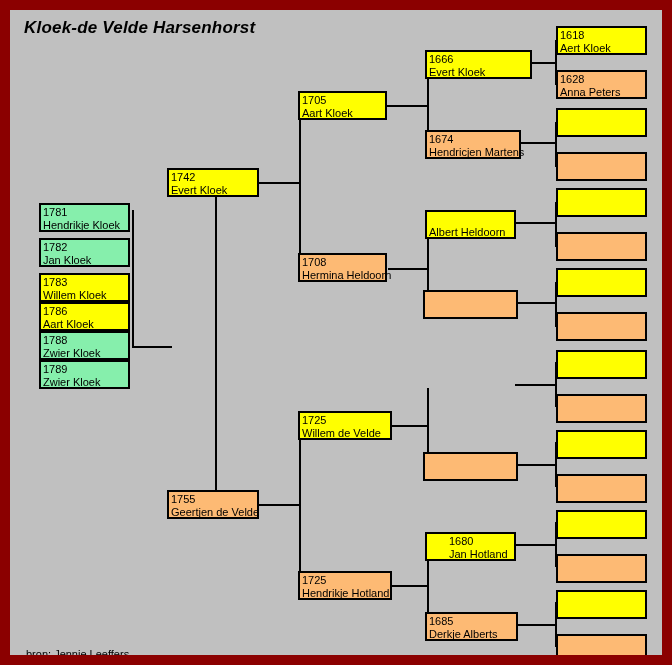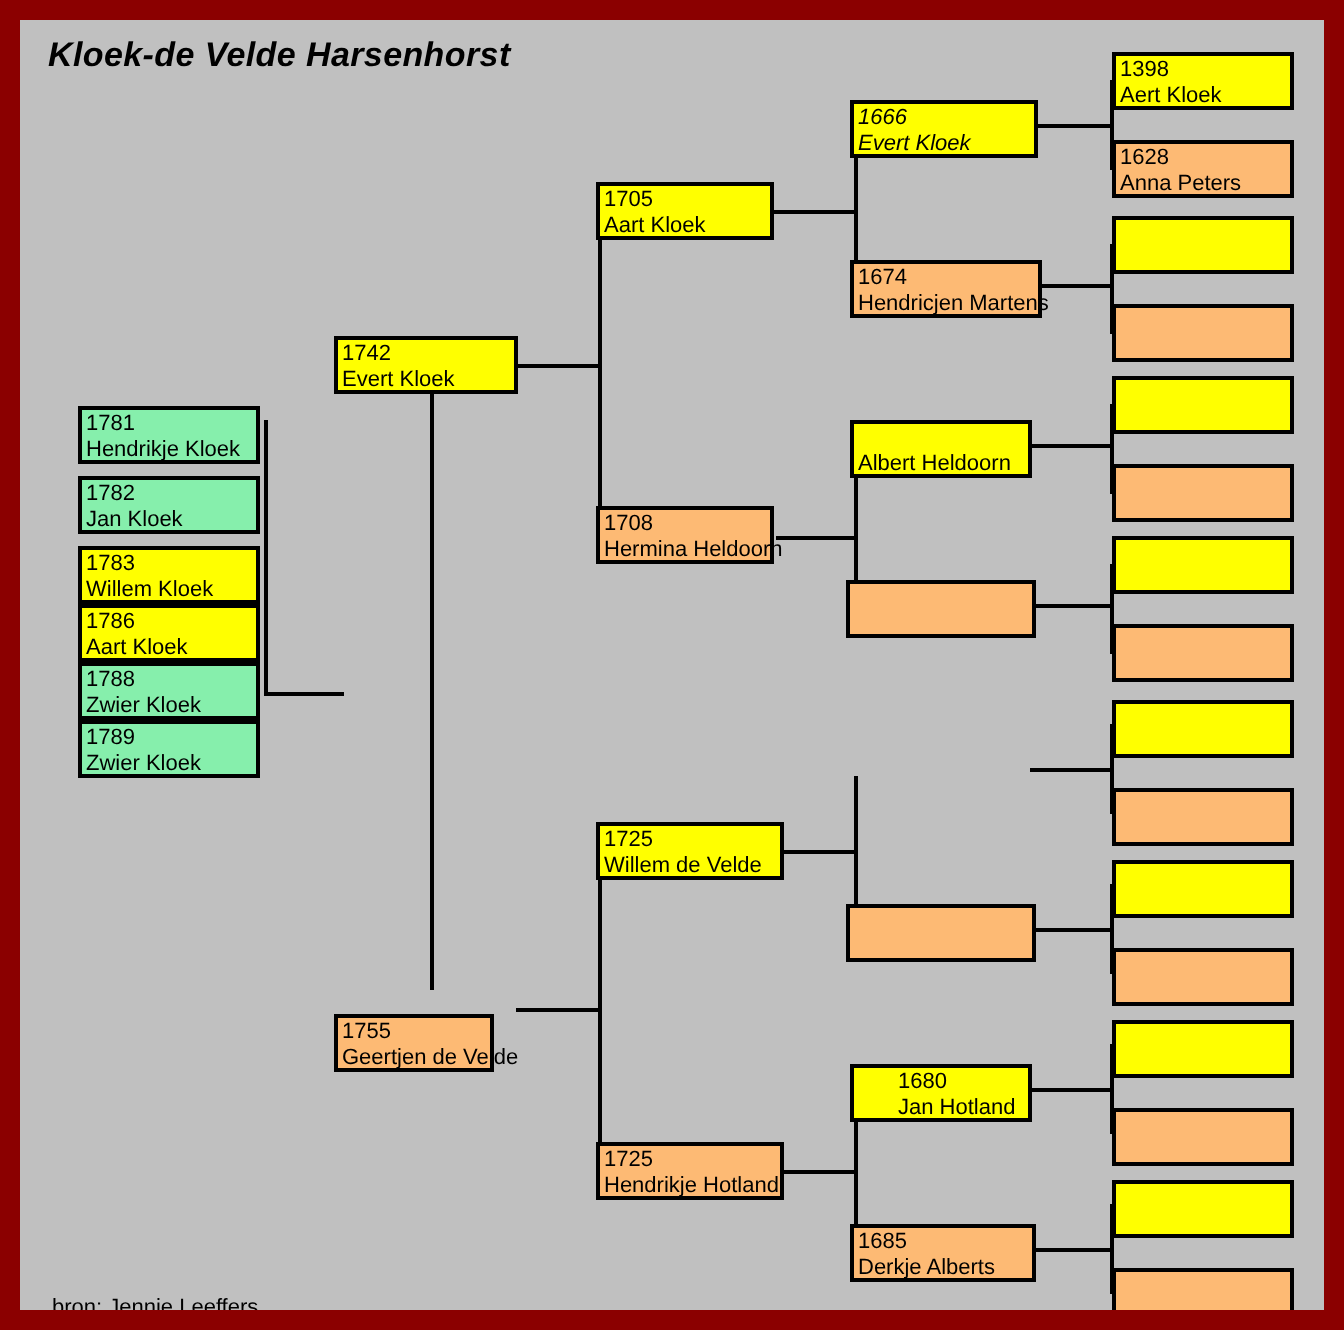--- a/index.html
+++ b/index.html
@@ -150,21 +150,21 @@
   </div>
   <div class="node fill-white" style="left:29px; top:350px; width:91px; height:29px;">
     <span class="yr">1789</span>
     <span class="nm">Zwier Kloek</span>
   </div>
 
   <div class="node fill-bright" style="left:157px; top:158px; width:92px; height:29px;">
     <span class="yr">1742</span>
     <span class="nm">Evert Kloek</span>
   </div>
-  <div class="node fill-light" style="left:157px; top:497px; width:80px; height:29px;">
+  <div class="node fill-light" style="left:157px; top:480px; width:92px; height:29px;">
     <span class="yr">1755</span>
     <span class="nm">Geertjen de Velde</span>
   </div>
 
   <div class="node fill-bright" style="left:288px; top:81px; width:89px; height:29px;">
     <span class="yr">1705</span>
     <span class="nm">Aart Kloek</span>
   </div>
   <div class="node fill-light" style="left:288px; top:243px; width:89px; height:29px;">
     <span class="yr">1708</span>
@@ -172,21 +172,21 @@
   </div>
   <div class="node fill-bright" style="left:288px; top:401px; width:94px; height:29px;">
     <span class="yr">1725</span>
     <span class="nm">Willem de Velde</span>
   </div>
   <div class="node fill-light" style="left:288px; top:561px; width:94px; height:29px;">
     <span class="yr">1725</span>
     <span class="nm">Hendrikje Hotland</span>
   </div>
 
-  <div class="node fill-bright" style="left:415px; top:40px; width:94px; height:29px;font-style:italic;">
+  <div class="node fill-bright" style="left:415px; top:40px; width:107px; height:29px;">
     <span class="yr">1666</span>
     <span class="nm">Evert Kloek</span>
   </div>
   <div class="node fill-light" style="left:415px; top:120px; width:96px; height:29px;">
     <span class="yr">1674</span>
     <span class="nm">Hendricjen Martens</span>
   </div>
   <div class="node fill-bright noyear" style="left:415px; top:200px; width:91px; height:29px;">
     <span class="nm">Albert Heldoorn</span>
   </div>
@@ -201,21 +201,21 @@
   <div class="node fill-bright" style="left:415px; top:522px; width:91px; height:29px;padding-left:22px;">
     <span class="yr">1680</span>
     <span class="nm">Jan Hotland</span>
   </div>
   <div class="node fill-light" style="left:415px; top:602px; width:93px; height:29px;">
     <span class="yr">1685</span>
     <span class="nm">Derkje Alberts</span>
   </div>
 
   <div class="node fill-bright" style="left:546px; top:16px; width:91px; height:29px;">
-    <span class="yr">1398</span>
+    <span class="yr">1618</span>
     <span class="nm">Aert Kloek</span>
   </div>
   <div class="node fill-light" style="left:546px; top:60px; width:91px; height:29px;">
     <span class="yr">1628</span>
     <span class="nm">Anna Peters</span>
   </div>
   <div class="node fill-bright" style="left:546px; top:98px; width:91px; height:29px;">
     <span class="yr"></span>
     <span class="nm"></span>
   </div>

